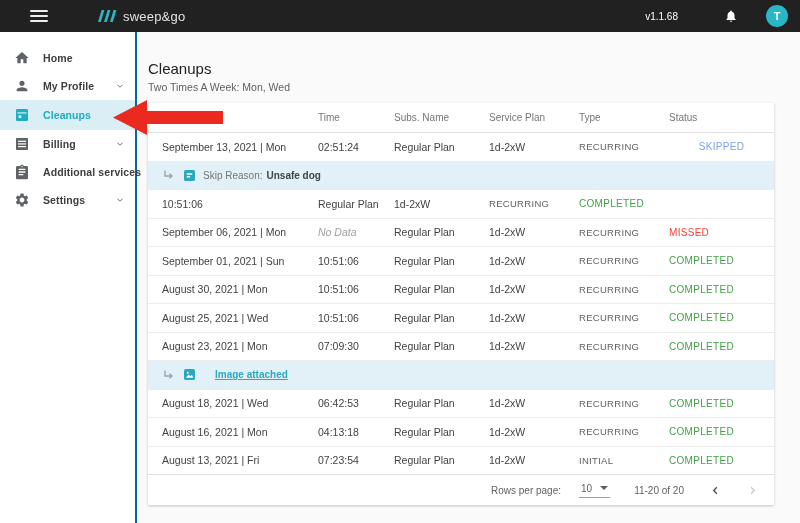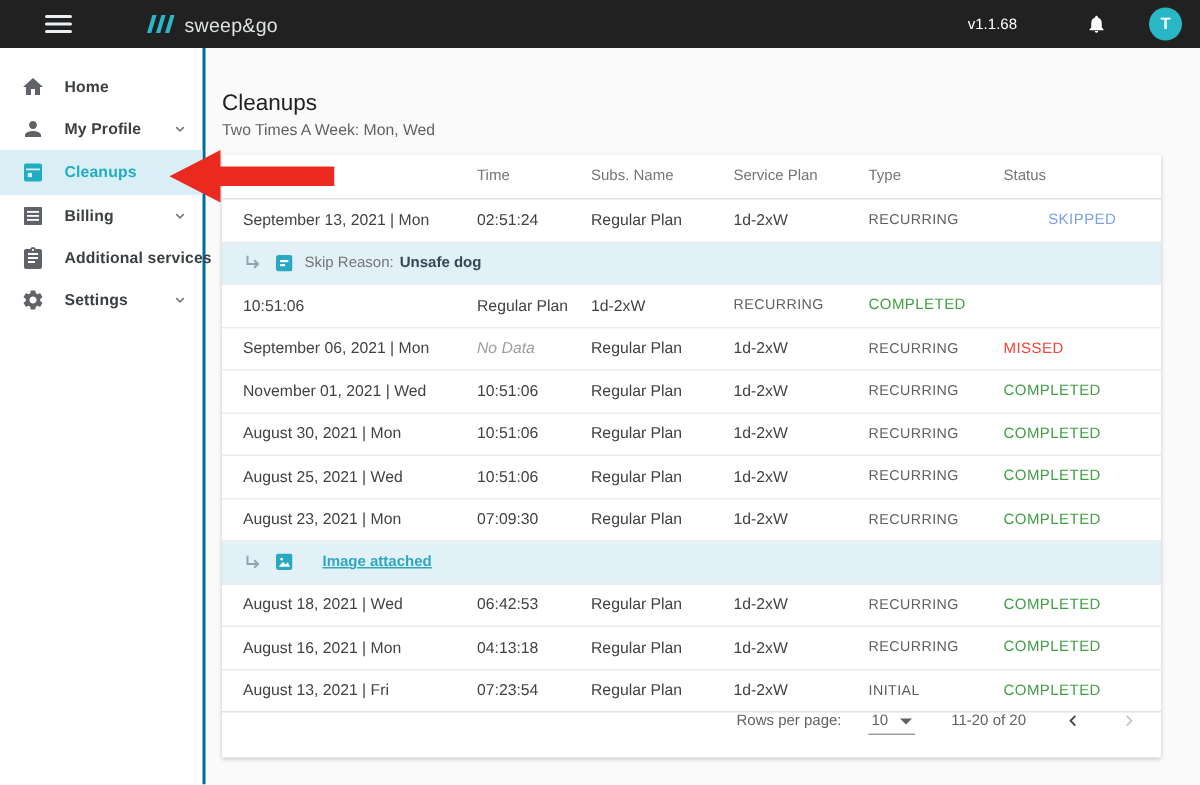--- a/index.html
+++ b/index.html
@@ -59,21 +59,21 @@
   .note { height:28.5px; background:#e2f1f8; display:flex; align-items:center;
     padding-left:14px; border-bottom:1px solid #ececec; }
   .elbow { display:flex; margin-right:10px; }
   .note-ic { display:flex; margin-right:8px; }
   .note-label { font-size:10px; color:#757575; margin-right:4px; }
   .note-value { font-size:10px; color:#37474f; font-weight:bold; }
   .note-link { font-size:10px; color:#2fa7c0; font-weight:bold;
     text-decoration:underline; cursor:pointer;padding-left:12px; }
 
   
-  .tfoot { height:30px; display:flex; align-items:flex-start; justify-content:flex-end;
+  .tfoot { height:30px; display:flex; align-items:center; justify-content:flex-end;
     padding-right:16px; font-size:10px; color:#616161; }
   .rpp-select { margin-left:18px; display:flex; align-items:center; gap:8px;
     border-bottom:1px solid #9e9e9e; padding:0 2px 3px 2px; cursor:pointer; }
   .caret { width:0; height:0; border-left:4px solid transparent;
     border-right:4px solid transparent; border-top:4px solid #616161; }
   .range { margin-left:24px; }
   .pg-btn { margin-left:26px; display:flex; cursor:pointer; }
   .pg-prev { color:#424242; }
   .pg-next { color:#c7c7c7; cursor:default; }
 
@@ -241,21 +241,21 @@
       <div class="grid-row trow">
         <div class="cell">September 06, 2021 | Mon</div>
         <div class="cell muted">No Data</div>
         <div class="cell">Regular Plan</div>
         <div class="cell">1d-2xW</div>
         <div class="cell c-type">RECURRING</div>
         <div class="cell st st-miss">MISSED</div>
       </div>
 
       <div class="grid-row trow">
-        <div class="cell">November 01, 2021 | Wed</div>
+        <div class="cell">September 01, 2021 | Sun</div>
         <div class="cell">10:51:06</div>
         <div class="cell">Regular Plan</div>
         <div class="cell">1d-2xW</div>
         <div class="cell c-type">RECURRING</div>
         <div class="cell st st-done">COMPLETED</div>
       </div>
 
       <div class="grid-row trow">
         <div class="cell">August 30, 2021 | Mon</div>
         <div class="cell">10:51:06</div>

